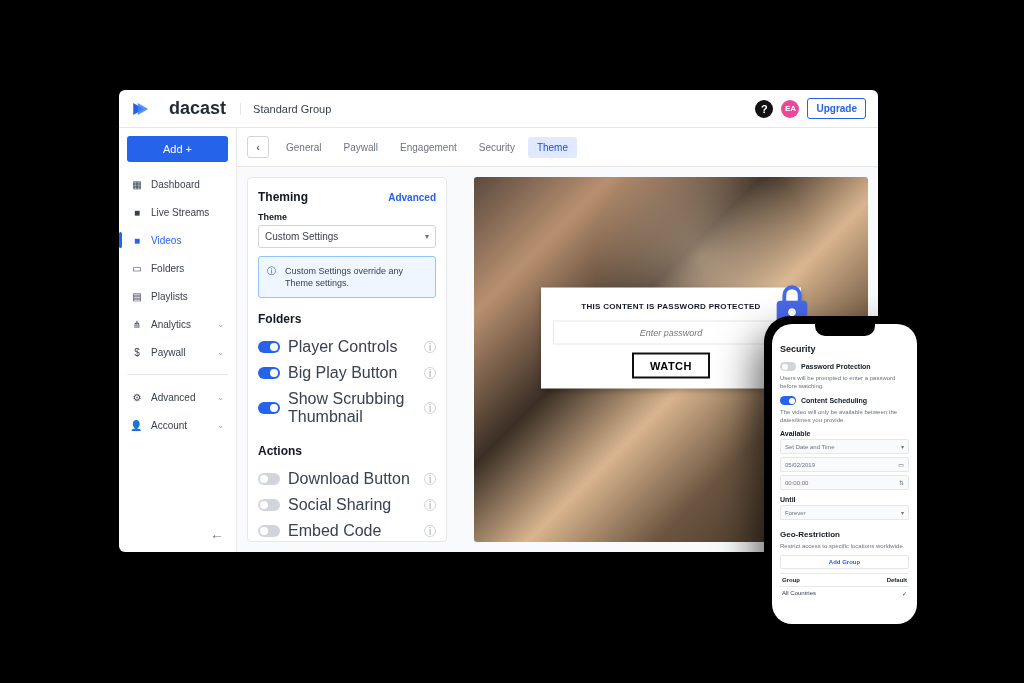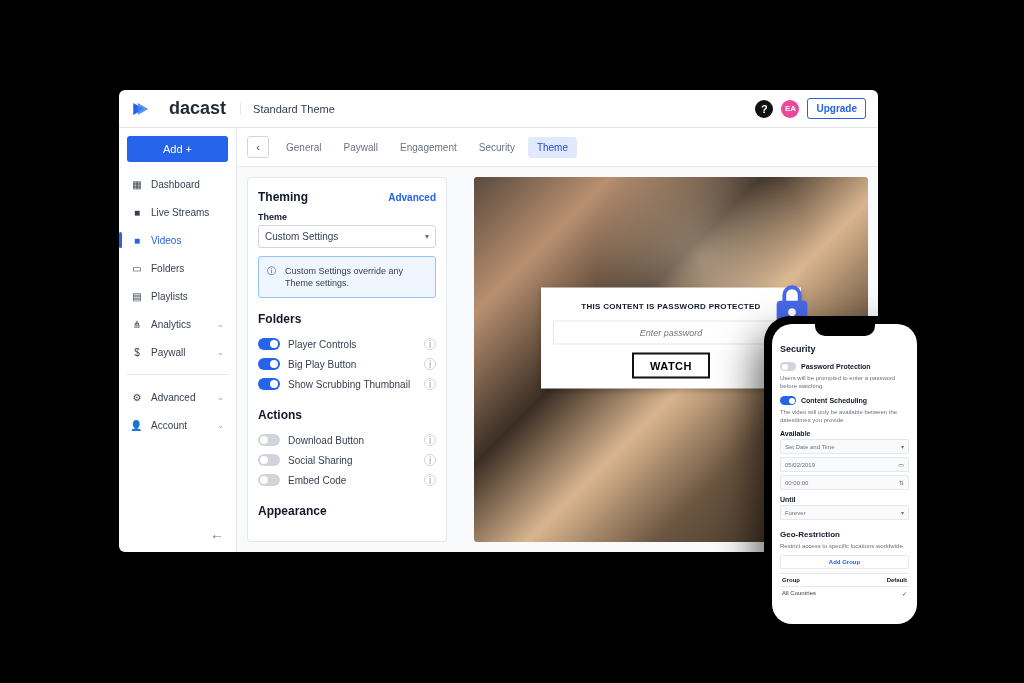--- a/index.html
+++ b/index.html
@@ -47,21 +47,21 @@
   .pane-header { display:flex; justify-content:space-between; align-items:center; margin-bottom:8px; }
   .pane-title { font-size:12px; font-weight:700; color:#111827; }
   .pane-link { font-size:10px; color:#2563eb; font-weight:600; cursor:pointer; }
   .field-label { font-size:9px; font-weight:700; color:#111827; margin-bottom:3px; display:block; }
   .select { width:100%; border:1px solid #d1d5db; border-radius:3px; font-size:10px; padding:5px 6px; color:#374151; display:flex; justify-content:space-between; align-items:center; cursor:pointer; background:#fff; }
   .select .dd { font-size:8px; color:#6b7280; }
   .info-box { margin-top:8px; border:1px solid #93c5fd; background:#eff6ff; border-radius:3px; padding:8px; display:flex; gap:6px; font-size:9px; color:#374151; line-height:1.35; }
   .info-box .i { color:#1d4ed8; width:12px; flex:0 0 12px; }
   .section-head { font-size:12px; font-weight:700; color:#111827; margin:14px 0 8px; }
   .toggle-row { display:flex; align-items:center; padding:4px 0; gap:8px; }
-  .toggle-row .label { flex:1; font-size:10px; color:#374151; }
+  .toggle-row .label { flex:1; font-size:16px; color:#374151; }
   .toggle-row .info { font-size:10px; color:#9ca3af; width:12px; height:12px; border:1px solid #d1d5db; border-radius:50%; display:flex; align-items:center; justify-content:center; cursor:pointer; }
   .toggle { width:22px; height:12px; border-radius:999px; position:relative; cursor:pointer; background:#d1d5db; }
   .toggle::after { content:""; position:absolute; width:8px; height:8px; border-radius:50%; background:#fff; top:2px; left:2px; transition:none; }
   .toggle.on { background:#2563eb; }
   .toggle.on::after { left:12px; }
 
   .preview { flex:1; display:flex; flex-direction:column; }
   .player { flex:1; border-radius:3px; overflow:hidden; position:relative; background: linear-gradient(135deg,#5a4a3e 0%, #b89070 18%, #3a2e24 38%, #d9b58e 55%, #6b5540 72%, #2d241c 100%); }
   .player::before { content:""; position:absolute; inset:0; background: radial-gradient(circle at 58% 22%, rgba(255,230,200,.45) 0%, rgba(60,45,35,0) 30%); }
   .overlay-card { position:absolute; left:50%; top:44%; transform:translate(-50%,-50%); background:#fff; width:260px; padding:14px 12px 10px; box-shadow:0 2px 6px rgba(0,0,0,.25); }
@@ -99,21 +99,21 @@
 
 <div class="app">
   <div class="topbar">
     <div class="logo">
       <svg viewBox="0 0 24 24">
           <path fill="#2461ea" d="M3 4 L17 12 L3 20 Z"></path>
           <path fill="#3b82f6" d="M9 4 L23 12 L9 20 Z" opacity=".85"></path>
         </svg>
       <span>dacast</span>
     </div>
-    <div class="title">Standard Theme</div>
+    <div class="title">Standard Group</div>
     <div class="topbar-right">
       <div class="icon-btn">?</div>
       <div class="avatar-badge">EA</div>
       <button class="upgrade-btn">Upgrade</button>
     </div>
   </div>
 
   <div class="body">
     <div class="sidebar">
       <button class="add-btn">Add +</button>

